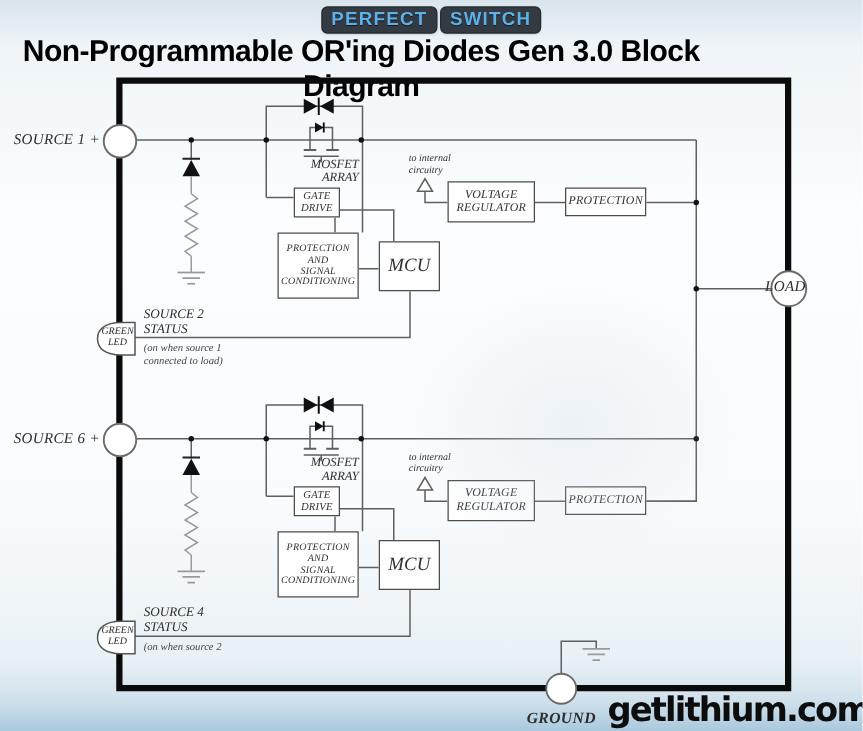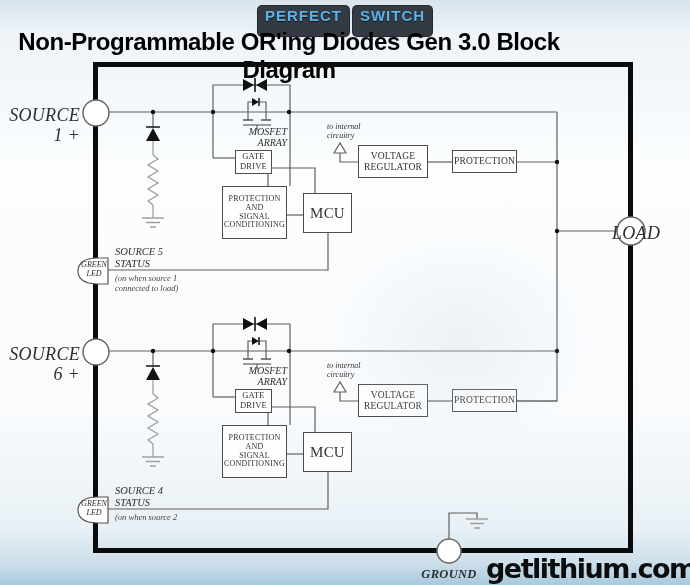--- a/index.html
+++ b/index.html
@@ -5,31 +5,31 @@
   html,body{margin:0;padding:0;}
   #stage{
     position:relative;width:690px;height:585px;overflow:hidden;
     background:linear-gradient(180deg,#d9e4ed 0%,#eef4f8 6%,#fbfdfe 28%,#f9fbfd 70%,#e9f1f6 90%,#cfe0eb 96%,#a9c9dd 100%);
     font-family:"Liberation Serif","DejaVu Serif",serif;
   }
   #stage::after{content:"";position:absolute;left:330px;top:230px;width:260px;height:220px;
     background:radial-gradient(ellipse at center,rgba(210,222,232,.35),rgba(210,222,232,0) 70%);pointer-events:none;}
   .logo-row{position:absolute;top:6px;left:0;width:690px;text-align:center;}
   .badge{display:inline-block;background:#343a42;color:#5db1e8;font-family:"Liberation Sans","DejaVu Sans",sans-serif;
-    font-weight:800;font-size:15px;letter-spacing:1px;padding:1px 7px 12px 7px;border-radius:4px;margin:0 2px;
+    font-weight:800;font-size:15px;letter-spacing:1px;padding:1px 7px 2px 7px;border-radius:4px;margin:0 2px;
     text-shadow:0 1px 0 #10141a;box-shadow:0 0 0 1px #262b31,0 1px 2px rgba(120,150,175,.6);}
   .title{position:absolute;top:28px;left:0;width:578px;text-align:center;color:#000;
     font-family:"Liberation Sans","DejaVu Sans",sans-serif;font-weight:bold;font-size:24px;letter-spacing:-0.4px;}
   .bigbox{position:absolute;left:93px;top:62px;width:540px;height:491px;border:5px solid #0b0b0b;box-sizing:border-box;}
   svg.wires{position:absolute;left:0;top:0;}
   .blk{position:absolute;border:1px solid #4c4c4c;background:#fefefe;display:flex;flex-direction:column;
-    align-items:center;justify-content:center;text-align:center;color:#333;line-height:1.12;
+    align-items:center;justify-content:center;text-align:center;color:#333;font-style:italic;line-height:1.12;
     letter-spacing:.2px;box-sizing:border-box;}
   .lbl{position:absolute;color:#2e2e2e;font-style:italic;line-height:1.12;}
-  .term-label{font-size:18px;letter-spacing:.3px;}
+  .term-label{font-size:12px;letter-spacing:.3px;}
   .small-note{font-size:8.5px;color:#444;}
   .footer-site{position:absolute;top:553px;left:486px;width:202px;color:#0d0d0d;
     font-family:"DejaVu Sans","Liberation Sans",sans-serif;font-weight:bold;font-size:27px;letter-spacing:-1.5px;}
 </style>
 </head>
 <body>
 
 <div id="stage">
 
   <div class="logo-row">
@@ -157,21 +157,21 @@
   </div>
   <div class="lbl" style="left:327px;top:123px;font-size:8px;">
     <div>to internal</div>
     <div>circuitry</div>
   </div>
   <div class="lbl" style="left:80px;top:261px;width:28px;text-align:center;font-size:8px;">
     <div>GREEN</div>
     <div>LED</div>
   </div>
   <div class="lbl" style="left:115px;top:246px;font-size:10.5px;">
-    <div>SOURCE 5</div>
+    <div>SOURCE 2</div>
     <div>STATUS</div>
   </div>
   <div class="lbl small-note" style="left:115px;top:274px;">
     <div>(on when source 1</div>
     <div>connected to load)</div>
   </div>
 
   <div class="lbl" style="left:233px;top:365px;width:54px;text-align:right;font-size:10px;">
     <div>MOSFET</div>
     <div>ARRAY</div>

